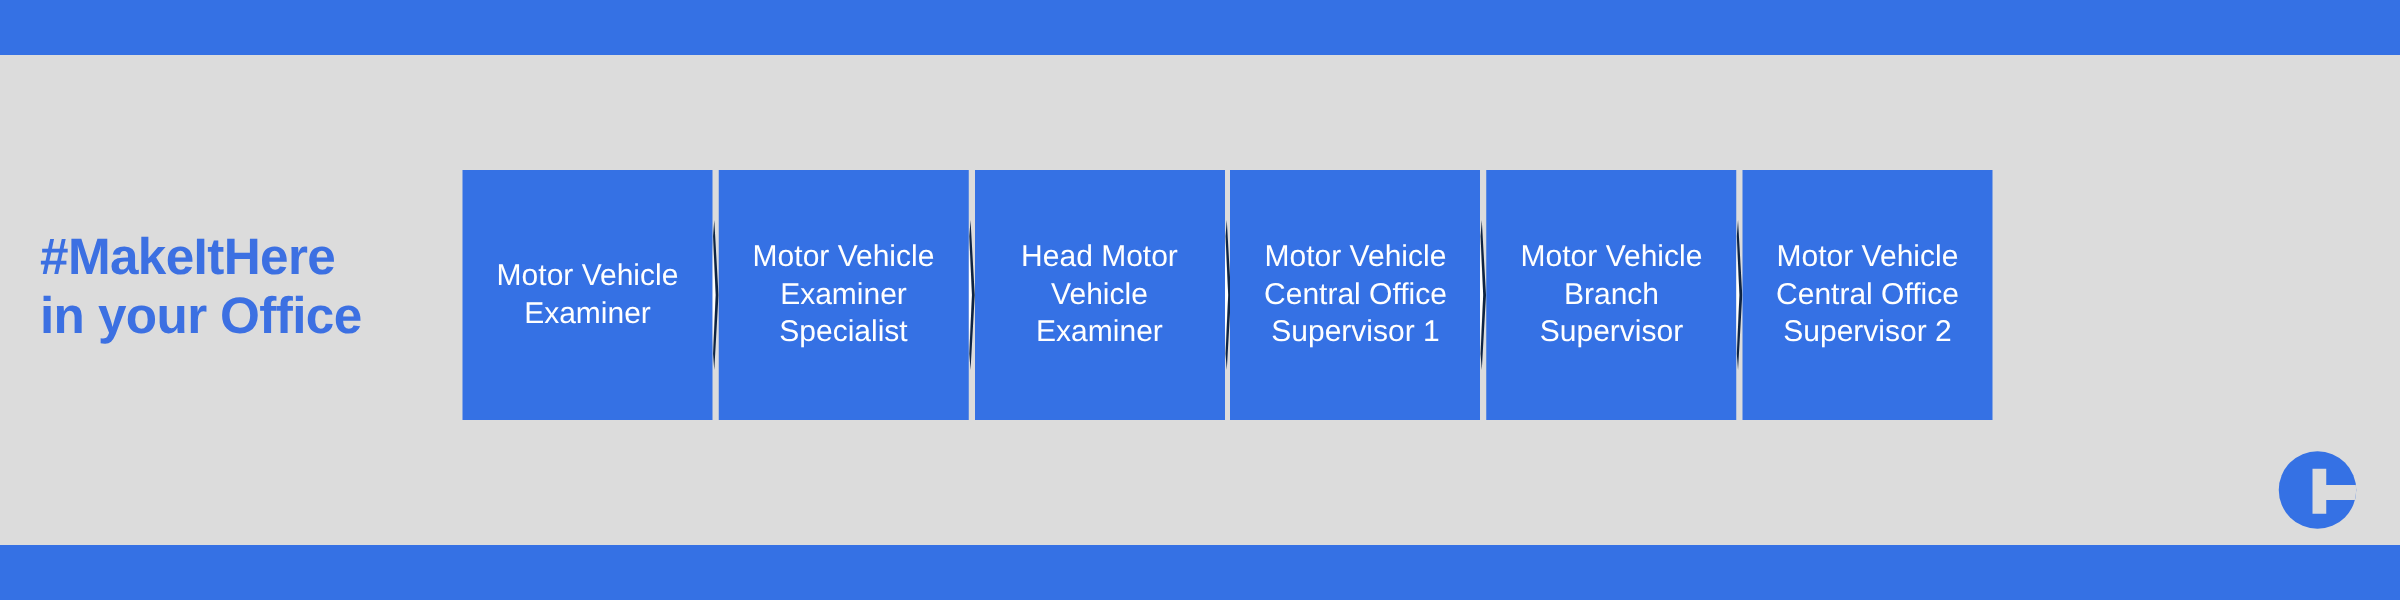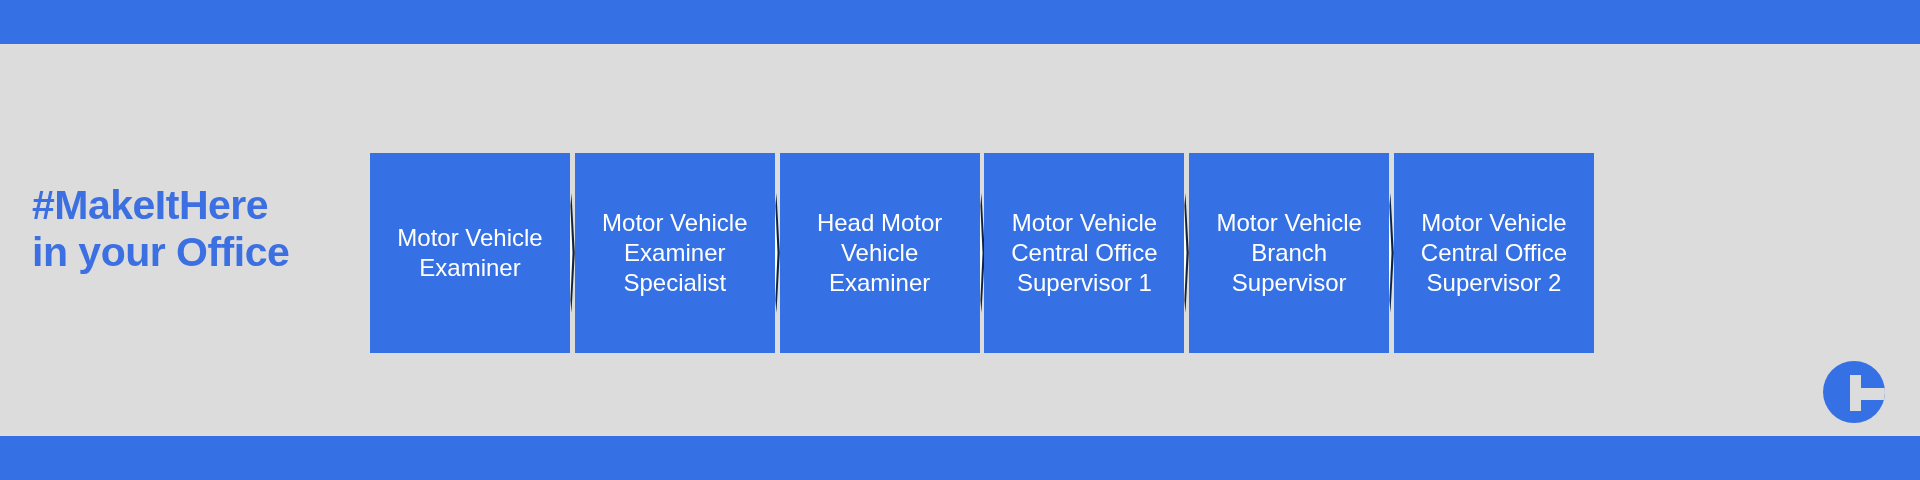--- a/index.html
+++ b/index.html
@@ -17,21 +17,21 @@
   .bar.top{top:0;}
   .bar.bottom{bottom:0;}
   .headline{
     position:absolute;left:32px;top:182px;width:320px;
     color:var(--headline-blue,#3C70E2);
     font-weight:bold;
     font-size:41px;line-height:47px;
     letter-spacing:-0.5px;
   }
   .flow{
-    position:absolute;left:370px;top:153px;width:1224px;height:200px;
+    position:absolute;left:370px;top:136px;width:1224px;height:200px;
     display:flex;justify-content:space-between;align-items:center;
   }
   .step{
     flex:0 0 auto;
     width:200px;height:200px;
     background:var(--brand-blue,#3571E4);
     color:var(--step-text,#FFFFFF);
     display:flex;align-items:center;justify-content:center;
     text-align:center;
     font-size:24px;line-height:30px;

